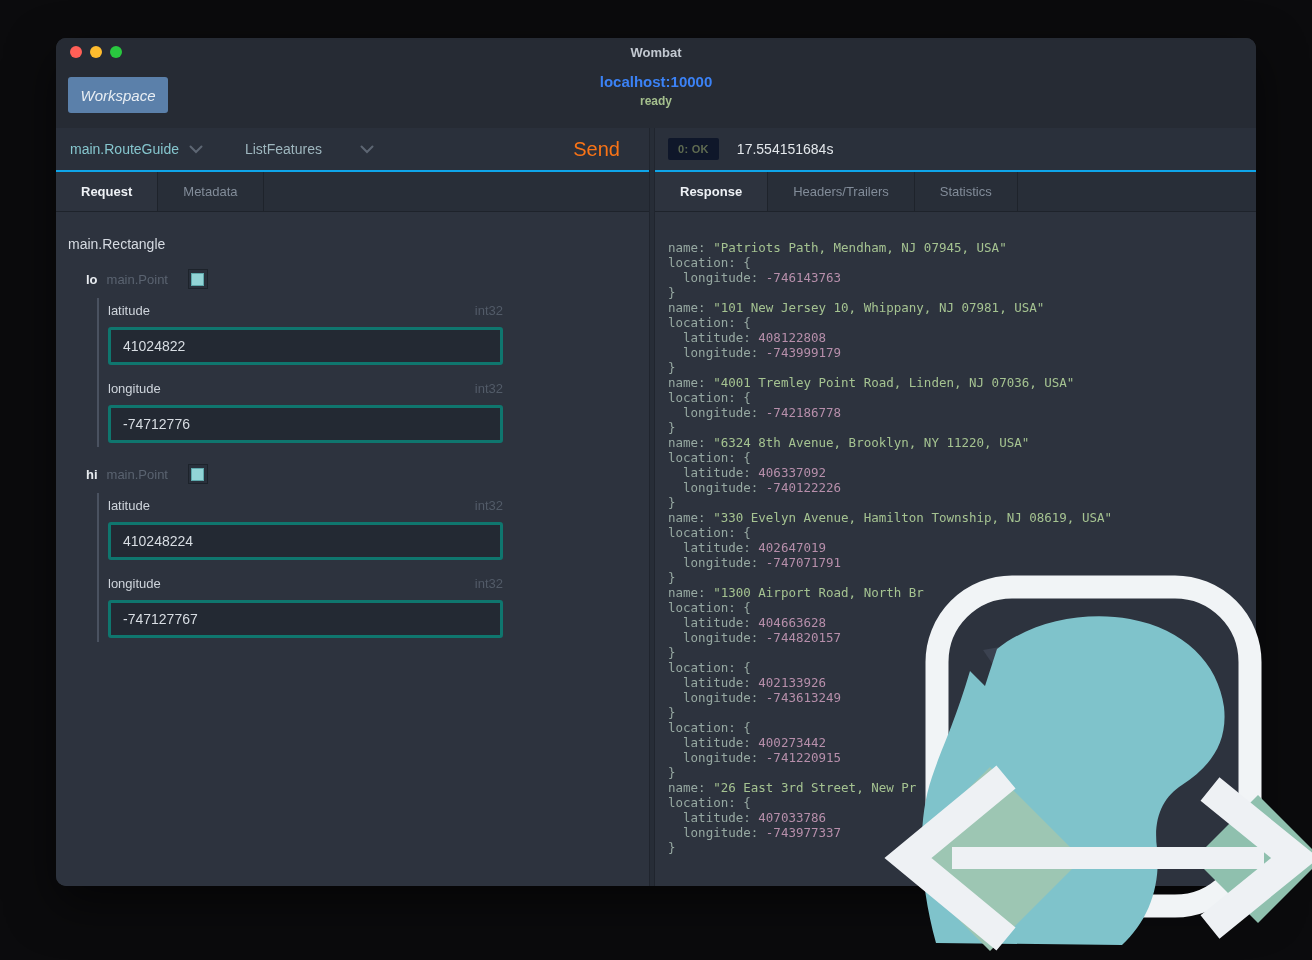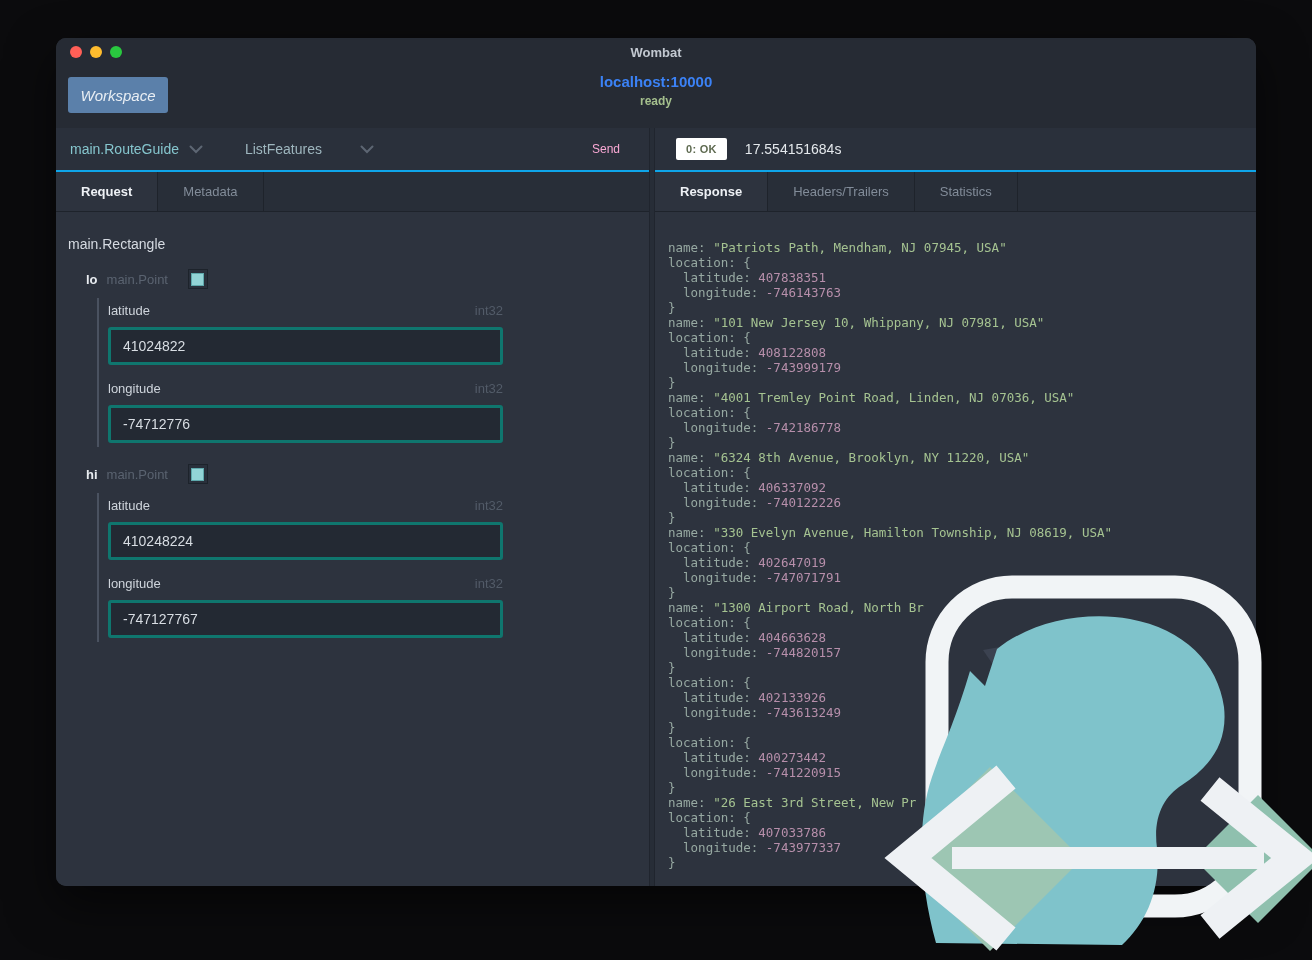--- a/index.html
+++ b/index.html
@@ -45,21 +45,21 @@
   .panel-right { flex:1; display:flex; flex-direction:column; min-width:0; min-height:0; }
 
   .rowbar {
     height:44px; flex:0 0 auto; background:#2a303b; border-bottom:2px solid #0ea5e9;
     display:flex; align-items:center;
   }
   .svc-label { color:#86c6ce; font-size:14px; margin-left:14px; }
   .chev { margin-left:10px; display:flex; align-items:center; }
   .method-label { color:#9eb6be; font-size:14px; margin-left:42px; }
   .chev2 { margin-left:38px; }
-  .send-btn { margin-left:auto; margin-right:29px; color:#f9a8d4; font-size:12px; cursor:pointer; }
+  .send-btn { margin-left:auto; margin-right:29px; color:#f97316; font-size:20px; cursor:pointer; }
 
   .tabbar { height:40px; flex:0 0 auto; background:#282e38; display:flex; border-bottom:1px solid #1e232b; }
   .tab {
     padding:0 25px; display:flex; align-items:center; font-size:13px;
     color:#828c99; border-right:1px solid #1e232b; cursor:pointer; white-space:nowrap;
   }
   .tab.active { background:#2d333e; color:#eef1f5; font-weight:700; }
 
   
   .form-area { flex:1; min-height:0; overflow:hidden; padding:24px 0 0 12px; background:#2d333e; }
@@ -74,21 +74,21 @@
   .f-label-row { width:395px; display:flex; justify-content:space-between; align-items:center; margin:3px 0 9px; }
   .f-label-row.second { margin-top:16px; }
   .f-label { color:#ced4db; font-size:13px; }
   .f-type { color:#525b68; font-size:13px; }
   .f-input {
     width:395px; height:38px; background:#232933; border:3px solid #0f766e; border-radius:3px;
     color:#d8dde3; font-size:14px; display:flex; align-items:center; padding-left:12px; cursor:text;
   }
 
   
-  .badge { margin-left:21px; background:#ffffff; color:#5f6b51; font-size:11px; font-weight:700;
+  .badge { margin-left:13px; background:#0f172a; color:#5f6b51; font-size:11px; font-weight:700;
     padding:5px 10px; border-radius:2px; letter-spacing:.3px; }
   .duration { margin-left:18px; color:#e4e8ec; font-size:14px; }
   .code {
     flex:1; min-height:0; overflow:hidden; padding:28px 0 0 13px; background:#2d333e;
     font-family:"DejaVu Sans Mono", monospace; font-size:12.5px; line-height:15px;
   }
   .code-line { white-space:pre; }
   .tok-k { color:#97a9a2; }
   .tok-s { color:#a5c391; }
   .tok-n { color:#b78fab; }
@@ -195,21 +195,20 @@
         <span class="duration">17.554151684s</span>
       </div>
       <div class="tabbar">
         <div class="tab active">Response</div>
         <div class="tab">Headers/Trailers</div>
         <div class="tab">Statistics</div>
       </div>
       <div class="code" id="response-code">
           <div class="code-line"><span class="tok-k">name: </span><span class="tok-s">"Patriots Path, Mendham, NJ 07945, USA"</span></div>
           <div class="code-line"><span class="tok-k">location: {</span></div>
-          <div class="code-line"><span class="tok-k">  latitude: </span><span class="tok-n">407838351</span></div>
           <div class="code-line"><span class="tok-k">  longitude: </span><span class="tok-n">-746143763</span></div>
           <div class="code-line"><span class="tok-k">}</span></div>
           <div class="code-line"><span class="tok-k">name: </span><span class="tok-s">"101 New Jersey 10, Whippany, NJ 07981, USA"</span></div>
           <div class="code-line"><span class="tok-k">location: {</span></div>
           <div class="code-line"><span class="tok-k">  latitude: </span><span class="tok-n">408122808</span></div>
           <div class="code-line"><span class="tok-k">  longitude: </span><span class="tok-n">-743999179</span></div>
           <div class="code-line"><span class="tok-k">}</span></div>
           <div class="code-line"><span class="tok-k">name: </span><span class="tok-s">"4001 Tremley Point Road, Linden, NJ 07036, USA"</span></div>
           <div class="code-line"><span class="tok-k">location: {</span></div>
           <div class="code-line"><span class="tok-k">  longitude: </span><span class="tok-n">-742186778</span></div>

